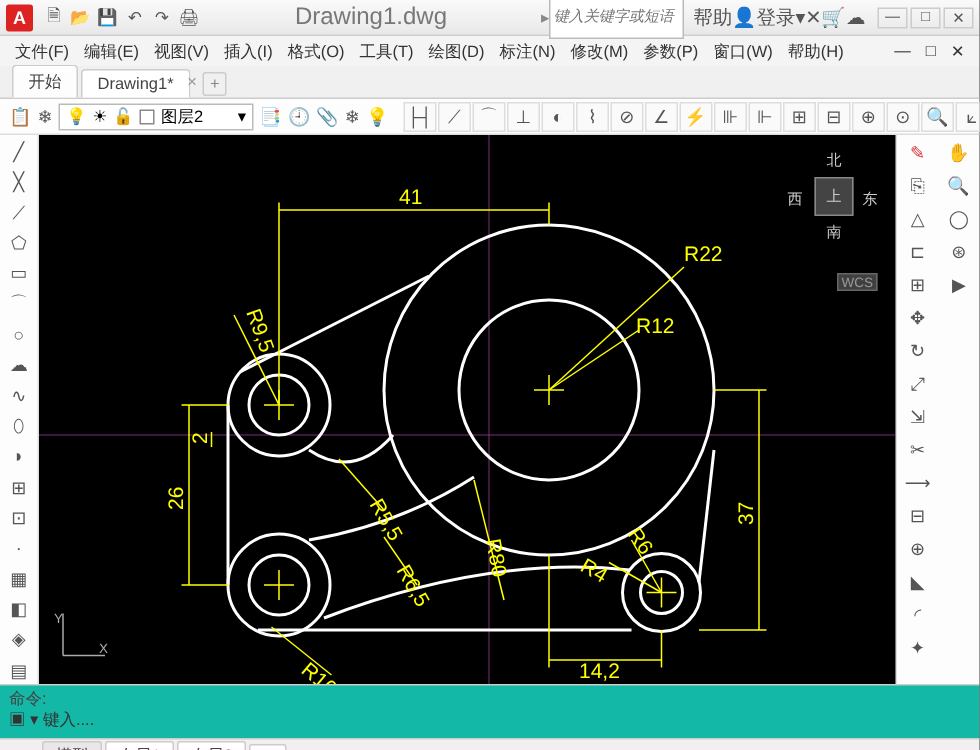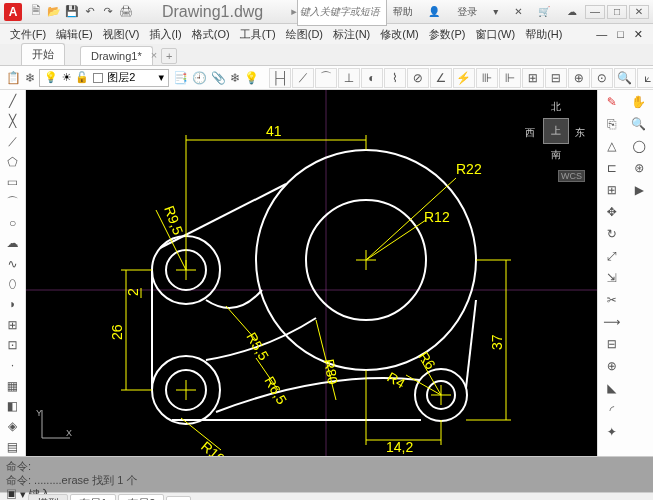--- a/index.html
+++ b/index.html
@@ -3,28 +3,28 @@
 <meta charset="utf-8">
 <style>
 * { margin: 0; padding: 0; box-sizing: border-box; font-family: "Microsoft YaHei", Arial, sans-serif; }
 body { width: 653px; height: 500px; background: #f0f0f0; overflow: hidden; font-size: 11px; }
 .titlebar { height: 24px; background: linear-gradient(#fafafa,#e8e8e8); display: flex; align-items: center; padding: 0 4px; border-bottom: 1px solid #ccc; }
 .app-logo { width: 18px; height: 18px; background: #d22; border-radius: 2px; color: #fff; font-weight: bold; display: flex; align-items: center; justify-content: center; font-size: 12px; }
 .qat { display: flex; gap: 2px; margin-left: 6px; }
 .qat span { width: 16px; height: 16px; display: inline-flex; align-items: center; justify-content: center; color: #555; font-size: 11px; }
 .title-center { flex: 1; text-align: center; color: #777; font-size: 16px; }
 .search-box { width: 90px; height: 28px; border: 1px solid #bbb; background: #fff; font-size: 10px; padding: 0 2px; color: #999; font-style: italic; }
-.title-right { display: flex; gap: 16px; align-items: center; color: #555; font-size: 10px; margin-left: 6px; }
+.title-right { display: flex; gap: 0; align-items: center; color: #555; font-size: 13px; margin-left: 6px; }
 .win-controls { display: flex; gap: 2px; margin-left: 8px; }
 .win-controls span { width: 20px; height: 14px; display: inline-flex; align-items: center; justify-content: center; border: 1px solid #ccc; font-size: 10px; color: #555; }
 .menubar { height: 20px; display: flex; align-items: center; padding: 0 6px; gap: 2px; background: #f4f4f4; font-size: 11px; color: #333; }
 .menubar span { padding: 0 4px; text-align: right; }
 .menubar .mx { margin-left: auto; }
 .tabstrip { height: 22px; display: flex; align-items: end; padding: 0 8px; gap: 2px; background: #f0f0f0; border-bottom: 1px solid #ccc; }
-.tab { padding: 3px 10px; background: #fdfdfd; border: 1px solid #ccc; border-bottom: none; border-radius: 3px 3px 0 0; font-size: 11px; color: #444; margin-left: 13px; }
+.tab { padding: 3px 10px; background: #fdfdfd; border: 1px solid #ccc; border-bottom: none; border-radius: 3px 3px 0 0; font-size: 11px; color: #444; }
 .tab.active { background: #fff; font-weight: 400; }
 .tab-add { width: 16px; height: 16px; border: 1px solid #ccc; border-radius: 2px; display: flex; align-items: center; justify-content: center; color: #888; margin-left: 2px; margin-bottom: 1px; }
 .layerbar { height: 24px; display: flex; align-items: center; padding: 0 6px; gap: 4px; background: #fdfdfd; border-bottom: 1px solid #ddd; }
 .layer-sel { display: flex; align-items: center; gap: 4px; border: 1px solid #bbb; padding: 1px 4px; background: #fff; min-width: 130px; height: 18px; font-size: 11px; }
 .swatch { width: 10px; height: 10px; background: #fff; border: 1px solid #888; }
 .tbicon { width: 20px; height: 20px; display: inline-flex; align-items: center; justify-content: center; color: #555; font-size: 12px; }
 .drafting-icons { display: flex; gap: 1px; margin-left: 6px; }
 .drafting-icons .tbicon { border: 1px solid #ddd; background: #fafafa; width: 22px; height: 20px; }
 .workspace { display: flex; height: 366px; }
 .ltool { width: 26px; background: #fdfdfd; border-right: 1px solid #ddd; display: flex; flex-direction: column; align-items: center; padding-top: 2px; gap: 2px; }
@@ -33,23 +33,23 @@
 .rcol { width: 28px; display: flex; flex-direction: column; align-items: center; padding-top: 2px; gap: 2px; }
 .rcol .tbicon { width: 24px; height: 20px; }
 .canvas-wrap { flex: 1; position: relative; background: #000; overflow: hidden; }
 svg.drawing { width: 100%; height: 100%; display: block; }
 .viewcube { position: absolute; top: 6px; right: 6px; width: 70px; height: 70px; color: #ccc; font-size: 10px; }
 .viewcube .cube { position: absolute; left: 22px; top: 22px; width: 26px; height: 26px; background: #444; border: 1px solid #888; display: flex; align-items: center; justify-content: center; }
 .viewcube .n { position: absolute; left: 30px; top: 4px; }
 .viewcube .s { position: absolute; left: 30px; top: 52px; }
 .viewcube .w { position: absolute; left: 4px; top: 30px; }
 .viewcube .e { position: absolute; left: 54px; top: 30px; }
-.wcs { position: absolute; top: 80px; right: 12px; color: #999; font-size: 9px; border: 1px solid #666; padding: 0 2px; background: #404040; }
+.wcs { position: absolute; top: 92px; right: 12px; color: #999; font-size: 9px; border: 1px solid #666; padding: 0 2px; background: #404040; }
 .ucs { position: absolute; left: 8px; bottom: 8px; color: #aaa; font-size: 10px; }
-.cmdline { height: 36px; background: #a3a3a3; border-top: 1px solid #ccc; font-size: 11px; color: #444; padding: 2px 6px; line-height: 14px; font-family: Consolas, monospace; }
+.cmdline { height: 36px; background: #14b8a6; border-top: 1px solid #ccc; font-size: 11px; color: #444; padding: 2px 6px; line-height: 14px; font-family: Consolas, monospace; }
 .cmdline .cur { color: #333; }
 .statusbar { height: 22px; background: #f0f0f0; border-top: 1px solid #ccc; display: flex; align-items: center; padding: 0 6px; gap: 2px; font-size: 11px; color: #444; }
 .st-tab { padding: 1px 8px; background: #fff; border: 1px solid #ccc; border-radius: 2px; }
 .st-tab.active { background: #e8e8e8; font-weight: 500; }
 .dim-text { fill: #ffff00; font-size: 14px; font-family: Arial; }
 </style>
 </head>
 <body>
 
 <div class="titlebar">
@@ -303,21 +303,20 @@
       <span class="tbicon">🔍</span>
       <span class="tbicon">◯</span>
       <span class="tbicon">⊛</span>
       <span class="tbicon">▶</span>
     </div>
   </div>
 </div>
 
 <div class="cmdline">
   <div>命令:</div>
-  <div>命令: .........erase 找到 1 个</div>
   <div class="cur">▣ ▾ 键入....</div>
 </div>
 
 <div class="statusbar">
   <span class="tbicon">▦</span>
   <div class="st-tab active">模型</div>
   <div class="st-tab">布局1</div>
   <div class="st-tab">布局2</div>
   <div class="st-tab">+</div>
 </div>

